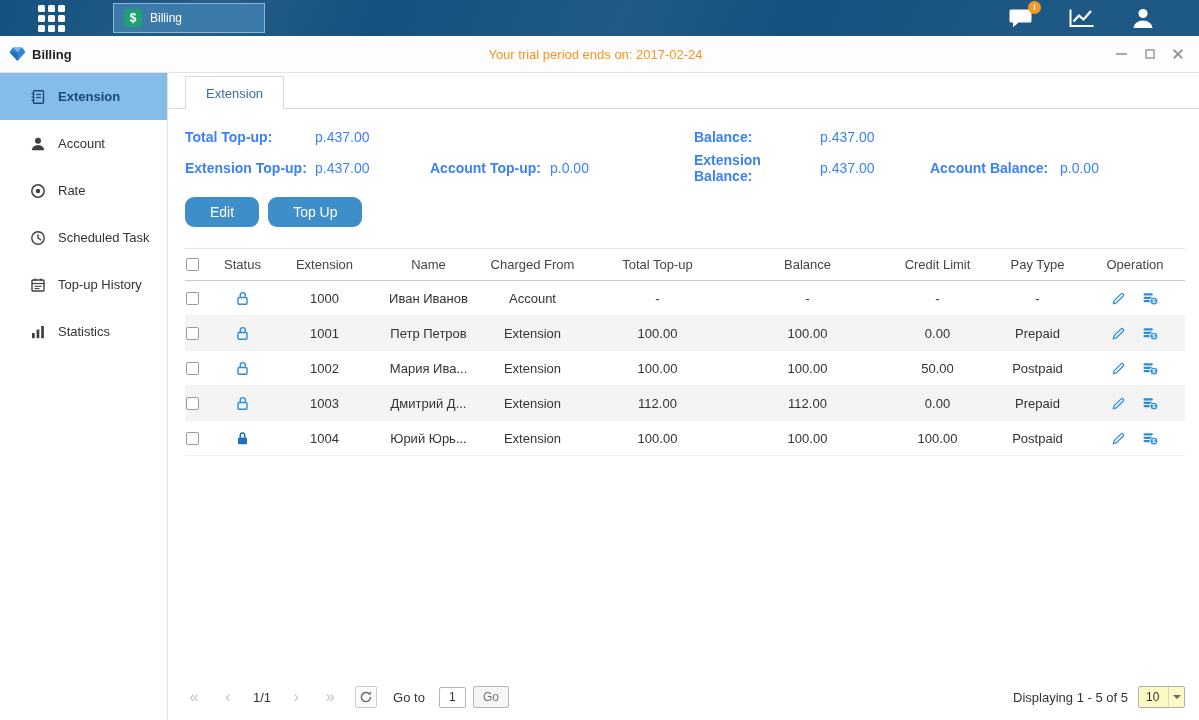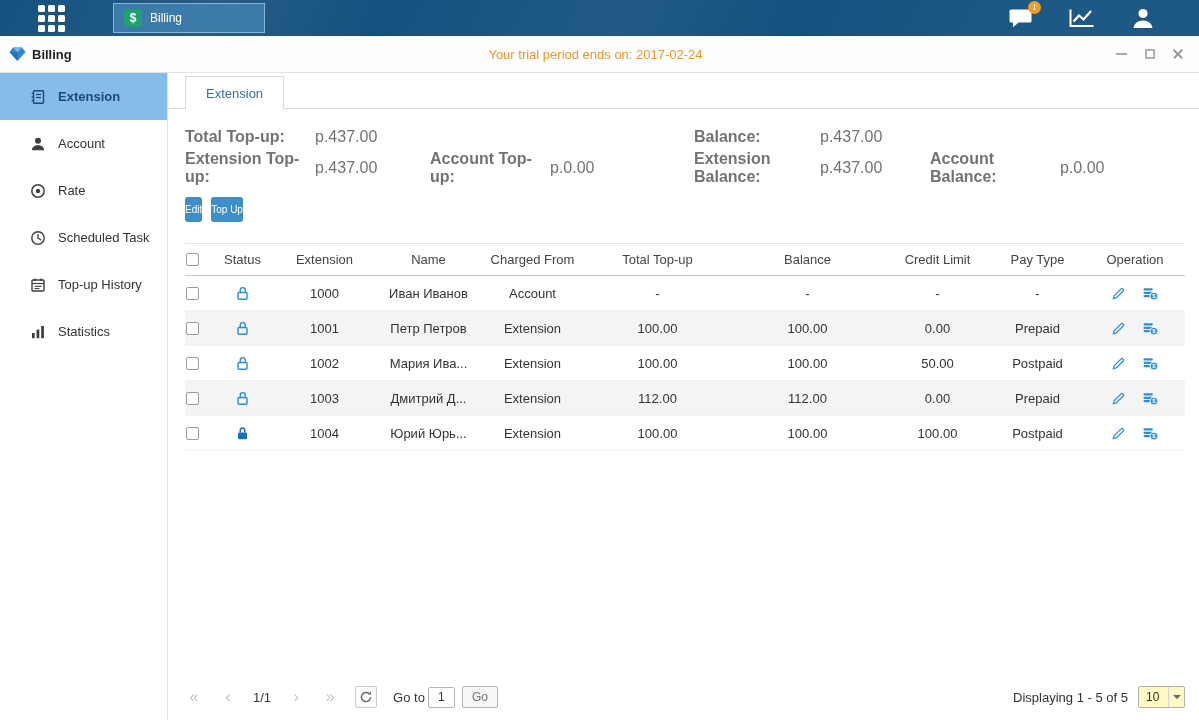--- a/index.html
+++ b/index.html
@@ -41,26 +41,26 @@
   .side-item.active svg{color:#1c4a74}
 
   
   .main{position:absolute;top:73px;bottom:0;left:169px;right:0;background:#fff}
   .tabstrip{height:36px;border-bottom:1px solid #d9d9d9;padding-left:16px;display:flex;align-items:flex-end}
   .tab{height:33px;padding:0 20px;display:flex;align-items:center;background:#fff;border:1px solid #d9d9d9;border-bottom:none;margin-bottom:-1px;color:#3b6e9e;font-size:13px;position:relative;cursor:pointer;z-index:1}
   .tab::after{content:"";position:absolute;left:0;right:0;bottom:-1px;height:1px;background:#fff}
 
   .summary{margin:12px 14px 0 16px}
   .sum-row{display:flex;align-items:center;height:31px}
-  .sum-cell{font-size:16px;color:#737373}
+  .sum-cell{font-size:14px;color:#3b82f6}
   .sl{font-weight:bold}
   .w-a-l{width:130px}.w-a-v{width:115px}.w-b-l{width:120px}.w-b-v{width:144px}.w-c-l{width:126px}.w-c-v{width:110px}.w-d-l{width:130px}.w-d-v{flex:1}
 
   .btn-row{margin:14px 16px 0;display:flex;gap:9px}
-  .btn{background:#3d8ec9;color:#fff;border:none;border-radius:3px;font-size:10px;padding:7px 0;cursor:pointer;font-family:inherit}
+  .btn{background:#3d8ec9;color:#fff;border:none;border-radius:9px;font-size:14px;padding:7px 25px;cursor:pointer;font-family:inherit}
 
   
   .table{margin:21px 14px 0 16px;border-top:1px solid #e4e4e4}
   .thead{display:flex;align-items:center;height:32px;border-bottom:1px solid #c9c9c9;color:#444}
   .trow{display:flex;align-items:center;height:35px;border-bottom:1px solid #f0f0f0}
   .trow.alt{background:#f4f4f4}
   .c{display:flex;align-items:center;justify-content:center;text-align:center;font-size:13px}
   .c-cb{width:28px;justify-content:flex-start;padding-left:1px}
   .c-status{width:59px}
   .c-ext{width:105px}
@@ -76,21 +76,21 @@
   .lock svg{display:none}
   .lock.unlocked .svg-unlocked{display:block}
   .lock.locked .svg-locked{display:block}
   .op-icon{display:flex;cursor:pointer}
 
   
   .pagination{position:absolute;left:16px;right:14px;bottom:8px;height:30px;display:flex;align-items:center;font-size:13px;color:#444}
   .pg-btn{color:#c2c2c2;font-size:16px;width:18px;text-align:center;margin-right:16px;cursor:default;user-select:none}
   .pg-indicator{margin-right:16px;color:#333;font-size:13px}
   .refresh-box{width:22px;height:22px;border:1px solid #ccc;border-radius:2px;display:flex;align-items:center;justify-content:center;margin-right:16px;cursor:pointer;background:#fbfbfb}
-  .goto-label{margin-right:3px;color:#333}
+  .goto-label{margin-right:14px;color:#333}
   .goto-input{width:27px;height:21px;border:1px solid #b5b5b5;border-radius:2px;text-align:center;font-size:12px;font-family:inherit;margin-right:7px;color:#333}
   .go-btn{height:22px;padding:0 9px;border:1px solid #b5b5b5;border-radius:2px;background:#f6f6f6;font-size:12px;font-family:inherit;cursor:pointer;color:#737373}
   .displaying{margin-left:auto;margin-right:10px;color:#333}
   .page-size-select{width:47px;height:22px;border:1px solid #b0b0b0;border-radius:2px;display:flex;align-items:center;cursor:pointer;background:#fef9c3}
   .page-size-select .val{flex:1;padding-left:7px;font-size:12px;color:#333}
   .caret{width:16px;height:100%;border-left:1px solid #d5d5d5;display:flex;align-items:center;justify-content:center}
   .caret::after{content:"";border:4px solid transparent;border-top-color:#666;margin-top:4px}
 </style>
 </head>
 <body>

